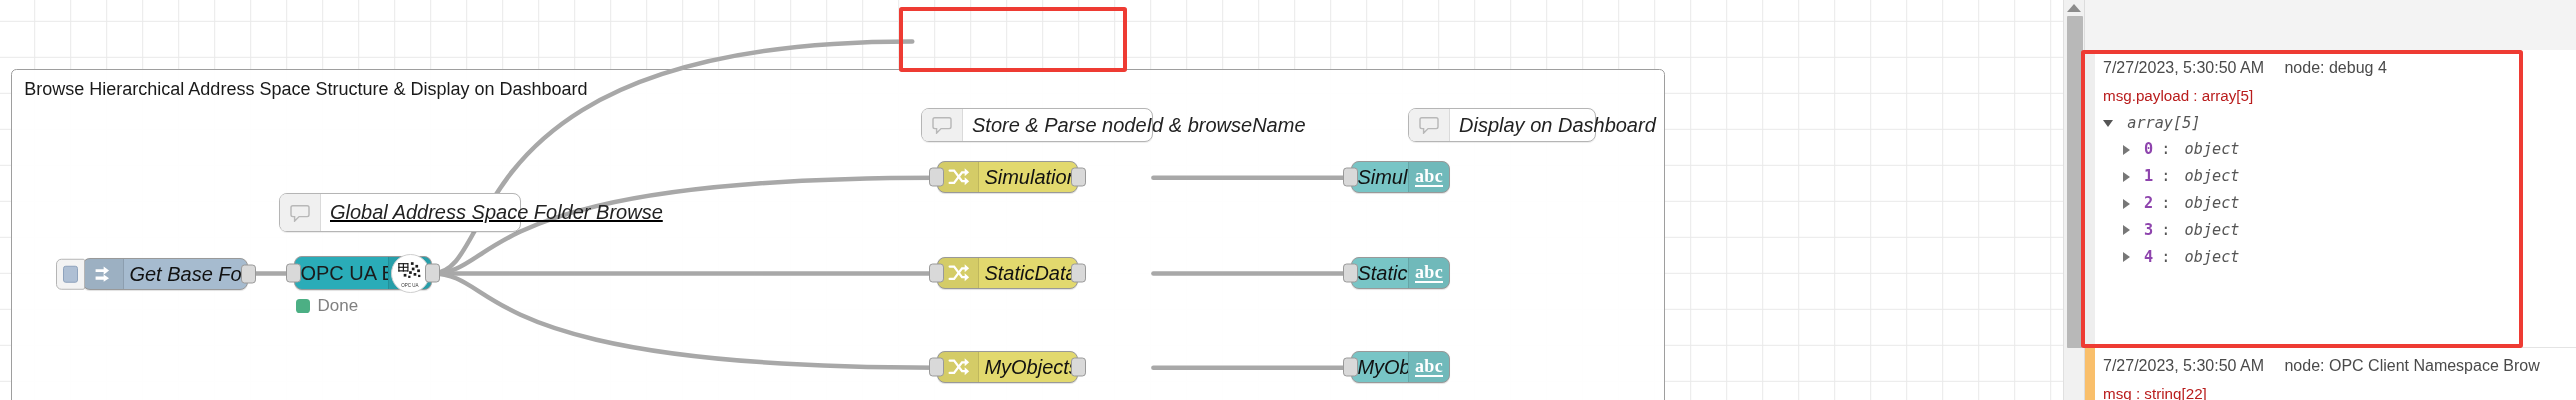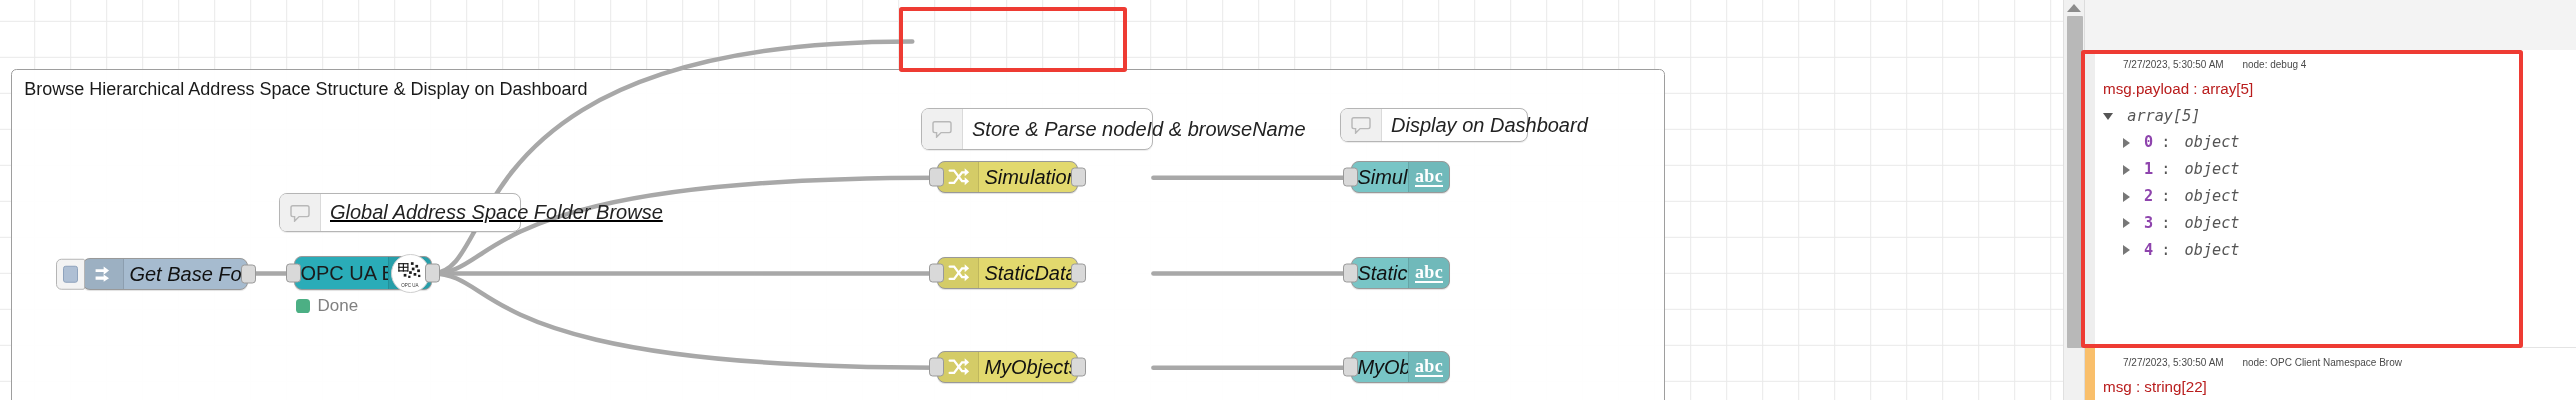--- a/index.html
+++ b/index.html
@@ -220,22 +220,22 @@
     padding: 9px 12.5px 10.8px 18px;
     position: relative;
   }
   .dbg-msg .accent {
     position: absolute; left: 0; top: 0; bottom: 0; width: 10px;
   }
   .accent-grey   { background: #eeeeee; }
   .accent-orange { background: #f9bf6b; }
 
   .dbg-head {
-    font-size: 10px; color: #4a4a4a;
-    white-space: nowrap; margin-bottom: 10px; margin-left: 20px;
+    font-size: 16px; color: #4a4a4a;
+    white-space: nowrap; margin-bottom: 10px;
   }
   .dbg-head .nodename { margin-left: 16px; }
   .dbg-topic {
     font-size: 15.2px; color: #b91c1c;
     white-space: nowrap; margin-bottom: 11.6px;
   }
   .dbg-tree { font-family: "DejaVu Sans Mono", monospace; }
   .tree-row {
     display: flex; align-items: center;
     font-size: 15.2px; line-height: 1;
@@ -361,30 +361,30 @@
           </svg>
         </span>
       </span>
       <span class="port out"></span>
     </div>
     <div class="status" style="left:296px; top:296px;">
       <span class="dot"></span>
       <span>Done</span>
     </div>
 
-    <div class="comment" style="left:921px; top:108px; width:232px; height:42px;">
+    <div class="comment" style="left:921px; top:108px; width:232px; height:34px;">
       <span class="cicon">
         <svg width="20" height="18" viewBox="0 0 22 20">
           <path d="M3 2 h16 a2 2 0 0 1 2 2 v8 a2 2 0 0 1 -2 2 h-9 l-5 5 v-5 h-2 a2 2 0 0 1 -2 -2 v-8 a2 2 0 0 1 2 -2 z" fill="none" stroke="#b8b8b8" stroke-width="1.6"></path>
         </svg>
       </span>
       <span class="clabel">Store &amp; Parse nodeId &amp; browseName</span>
     </div>
 
-    <div class="comment" style="left:1340px; top:108px; width:188px; height:34px;">
+    <div class="comment" style="left:1408px; top:108px; width:188px; height:34px;">
       <span class="cicon">
         <svg width="20" height="18" viewBox="0 0 22 20">
           <path d="M3 2 h16 a2 2 0 0 1 2 2 v8 a2 2 0 0 1 -2 2 h-9 l-5 5 v-5 h-2 a2 2 0 0 1 -2 -2 v-8 a2 2 0 0 1 2 -2 z" fill="none" stroke="#b8b8b8" stroke-width="1.6"></path>
         </svg>
       </span>
       <span class="clabel">Display on Dashboard</span>
     </div>
 
     <div class="node c-change" style="left:937px; top:161px; width:141px; height:32px;">
       <span class="port in"></span>

